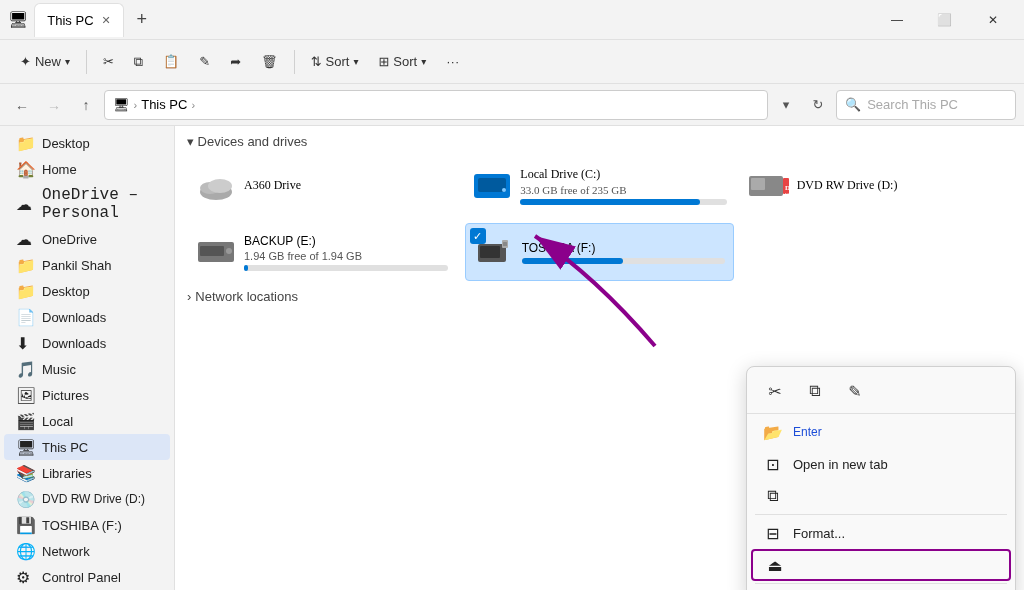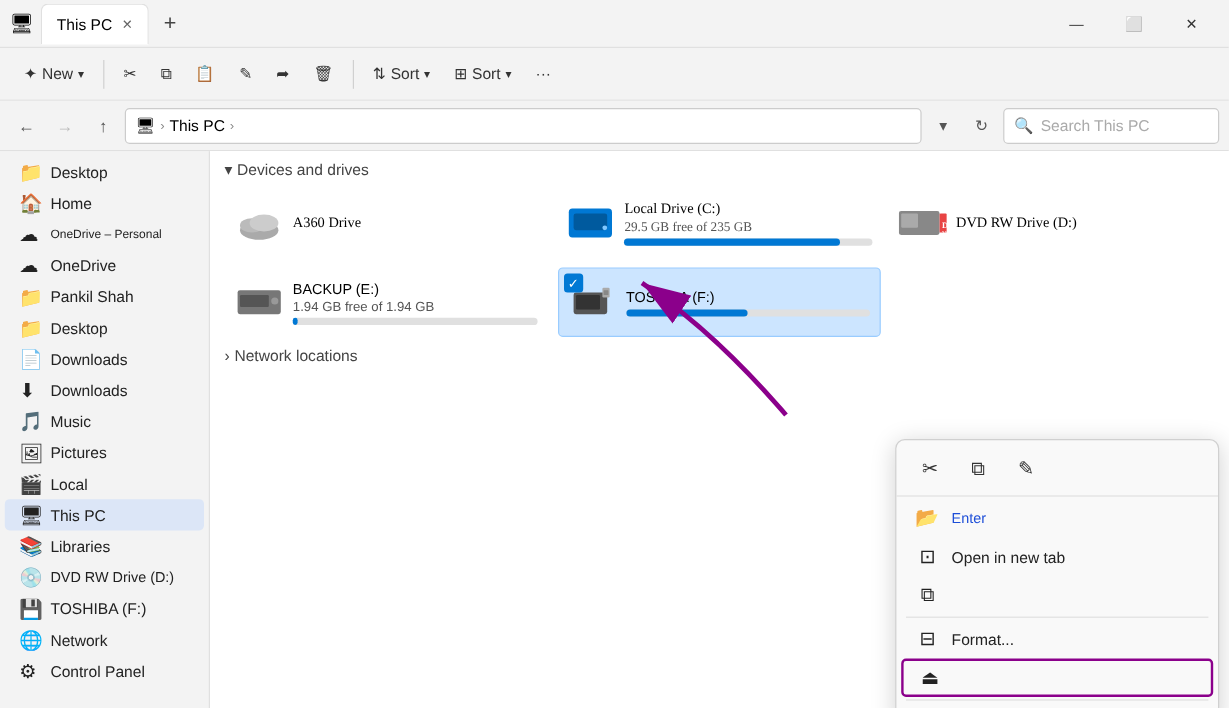--- a/index.html
+++ b/index.html
@@ -300,21 +300,21 @@
     <div class="sidebar-item">
       <span class="sidebar-icon">📁</span>
       <span>Desktop</span>
     </div>
     <div class="sidebar-item">
       <span class="sidebar-icon">🏠</span>
       <span>Home</span>
     </div>
     <div class="sidebar-item">
       <span class="sidebar-icon">☁</span>
-      <span style="font-size:10px;">OneDrive – Personal</span>
+      <span style="font-size:16px;font-family:Liberation Mono, monospace;">OneDrive – Personal</span>
     </div>
     <div class="sidebar-item">
       <span class="sidebar-icon">☁</span>
       <span>OneDrive</span>
     </div>
     <div class="sidebar-item">
       <span class="sidebar-icon">📁</span>
       <span>Pankil Shah</span>
     </div>
     <div class="sidebar-item">
@@ -391,21 +391,21 @@
       <div class="drive-item">
         <div class="drive-icon">
           <svg width="40" height="32" viewBox="0 0 40 32">
             <rect x="2" y="4" width="36" height="24" rx="3" fill="#0078d4"></rect>
             <rect x="6" y="8" width="28" height="14" rx="2" fill="#005a9e"></rect>
             <circle cx="32" cy="20" r="2" fill="#80c8ff"></circle>
           </svg>
         </div>
         <div class="drive-info">
           <div class="drive-name">Local Drive (C:)</div>
-          <div class="drive-space">29.5 GB free of 235 GB</div>
+          <div class="drive-space">33.0 GB free of 235 GB</div>
           <div class="drive-bar-bg">
               <div class="drive-bar" style="width:87%; background:#0078d4;"></div>
             </div>
         </div>
       </div>
 
       <div class="drive-item">
         <div class="drive-icon">
           <svg width="40" height="32" viewBox="0 0 40 32">
             <rect x="0" y="6" width="34" height="20" rx="2" fill="#888"></rect>

